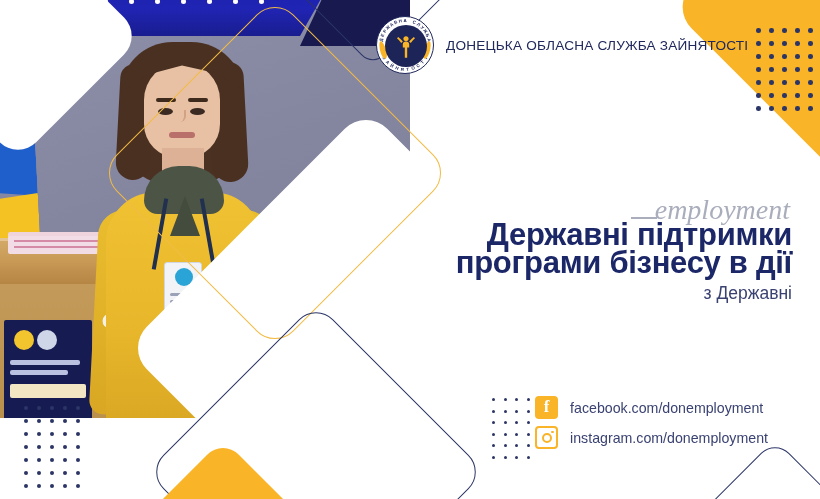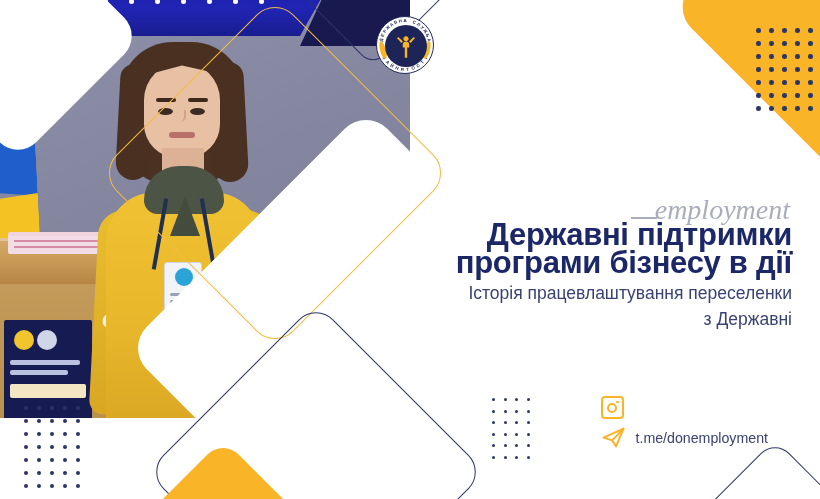--- a/index.html
+++ b/index.html
@@ -592,41 +592,37 @@
       <div class="wheat-r"></div>
       <div class="core">
         <svg class="figure" width="24" height="26" viewBox="0 0 24 26">
           <path d="M12 3.2c1.5 0 2.6 1.1 2.6 2.5S13.5 8.2 12 8.2 9.4 7.1 9.4 5.7 10.5 3.2 12 3.2z" fill="#F9B427"></path>
           <path d="M12 8.6c2.0 0 3.2 1.1 3.2 2.9v3.1h-2.0v10.1h-2.4V14.6H8.8v-3.1c0-1.8 1.2-2.9 3.2-2.9z" fill="#F9B427"></path>
           <path d="M4.2 4.0 C6.0 5.4 7.6 6.8 8.9 8.6 L7.2 10.0 C6.0 8.2 4.6 6.6 3.0 5.3 Z" fill="#F9B427"></path>
           <path d="M19.8 4.0 C18.0 5.4 16.4 6.8 15.1 8.6 L16.8 10.0 C18.0 8.2 19.4 6.6 21.0 5.3 Z" fill="#F9B427"></path>
         </svg>
       </div>
     </div>
+    <div class="brand-name">ДОНЕЦЬКА ОБЛАСНА СЛУЖБА ЗАЙНЯТОСТІ</div>
   </div>
 
   <div class="headline">
     <div class="script">employment</div>
     <div class="title">Державні підтримки</div>
     <div class="title">програми бізнесу в дії</div>
-    <div class="subtitle">Історія працевлаштування переселенки</div>
     <div class="subtitle">з Державні</div>
   </div>
 
   <div class="social">
+    <div class="social-row">
+      <div class="si si-fb"></div>
+      <div class="social-link">facebook.com/donemployment</div>
+    </div>
     <div class="social-row">
       <div class="si si-ig">
         <div class="ig-o"></div>
         <div class="ig-d"></div>
       </div>
-    </div>
-    <div class="social-row">
-      <div class="si si-tg">
-        <svg width="25" height="23" viewBox="0 0 25 23">
-          <path d="M2.5 11.6 L22.5 2.6 L15.0 20.4 L11.2 14.4 Z" fill="none" stroke="#F9B427" stroke-width="2" stroke-linejoin="round"></path>
-          <path d="M11.2 14.4 L22.5 2.6" fill="none" stroke="#F9B427" stroke-width="2" stroke-linecap="round"></path>
-        </svg>
-      </div>
-      <div class="social-link">t.me/donemployment</div>
+      <div class="social-link">instagram.com/donemployment</div>
     </div>
   </div>
 
 </div>
 
 </body></html>

